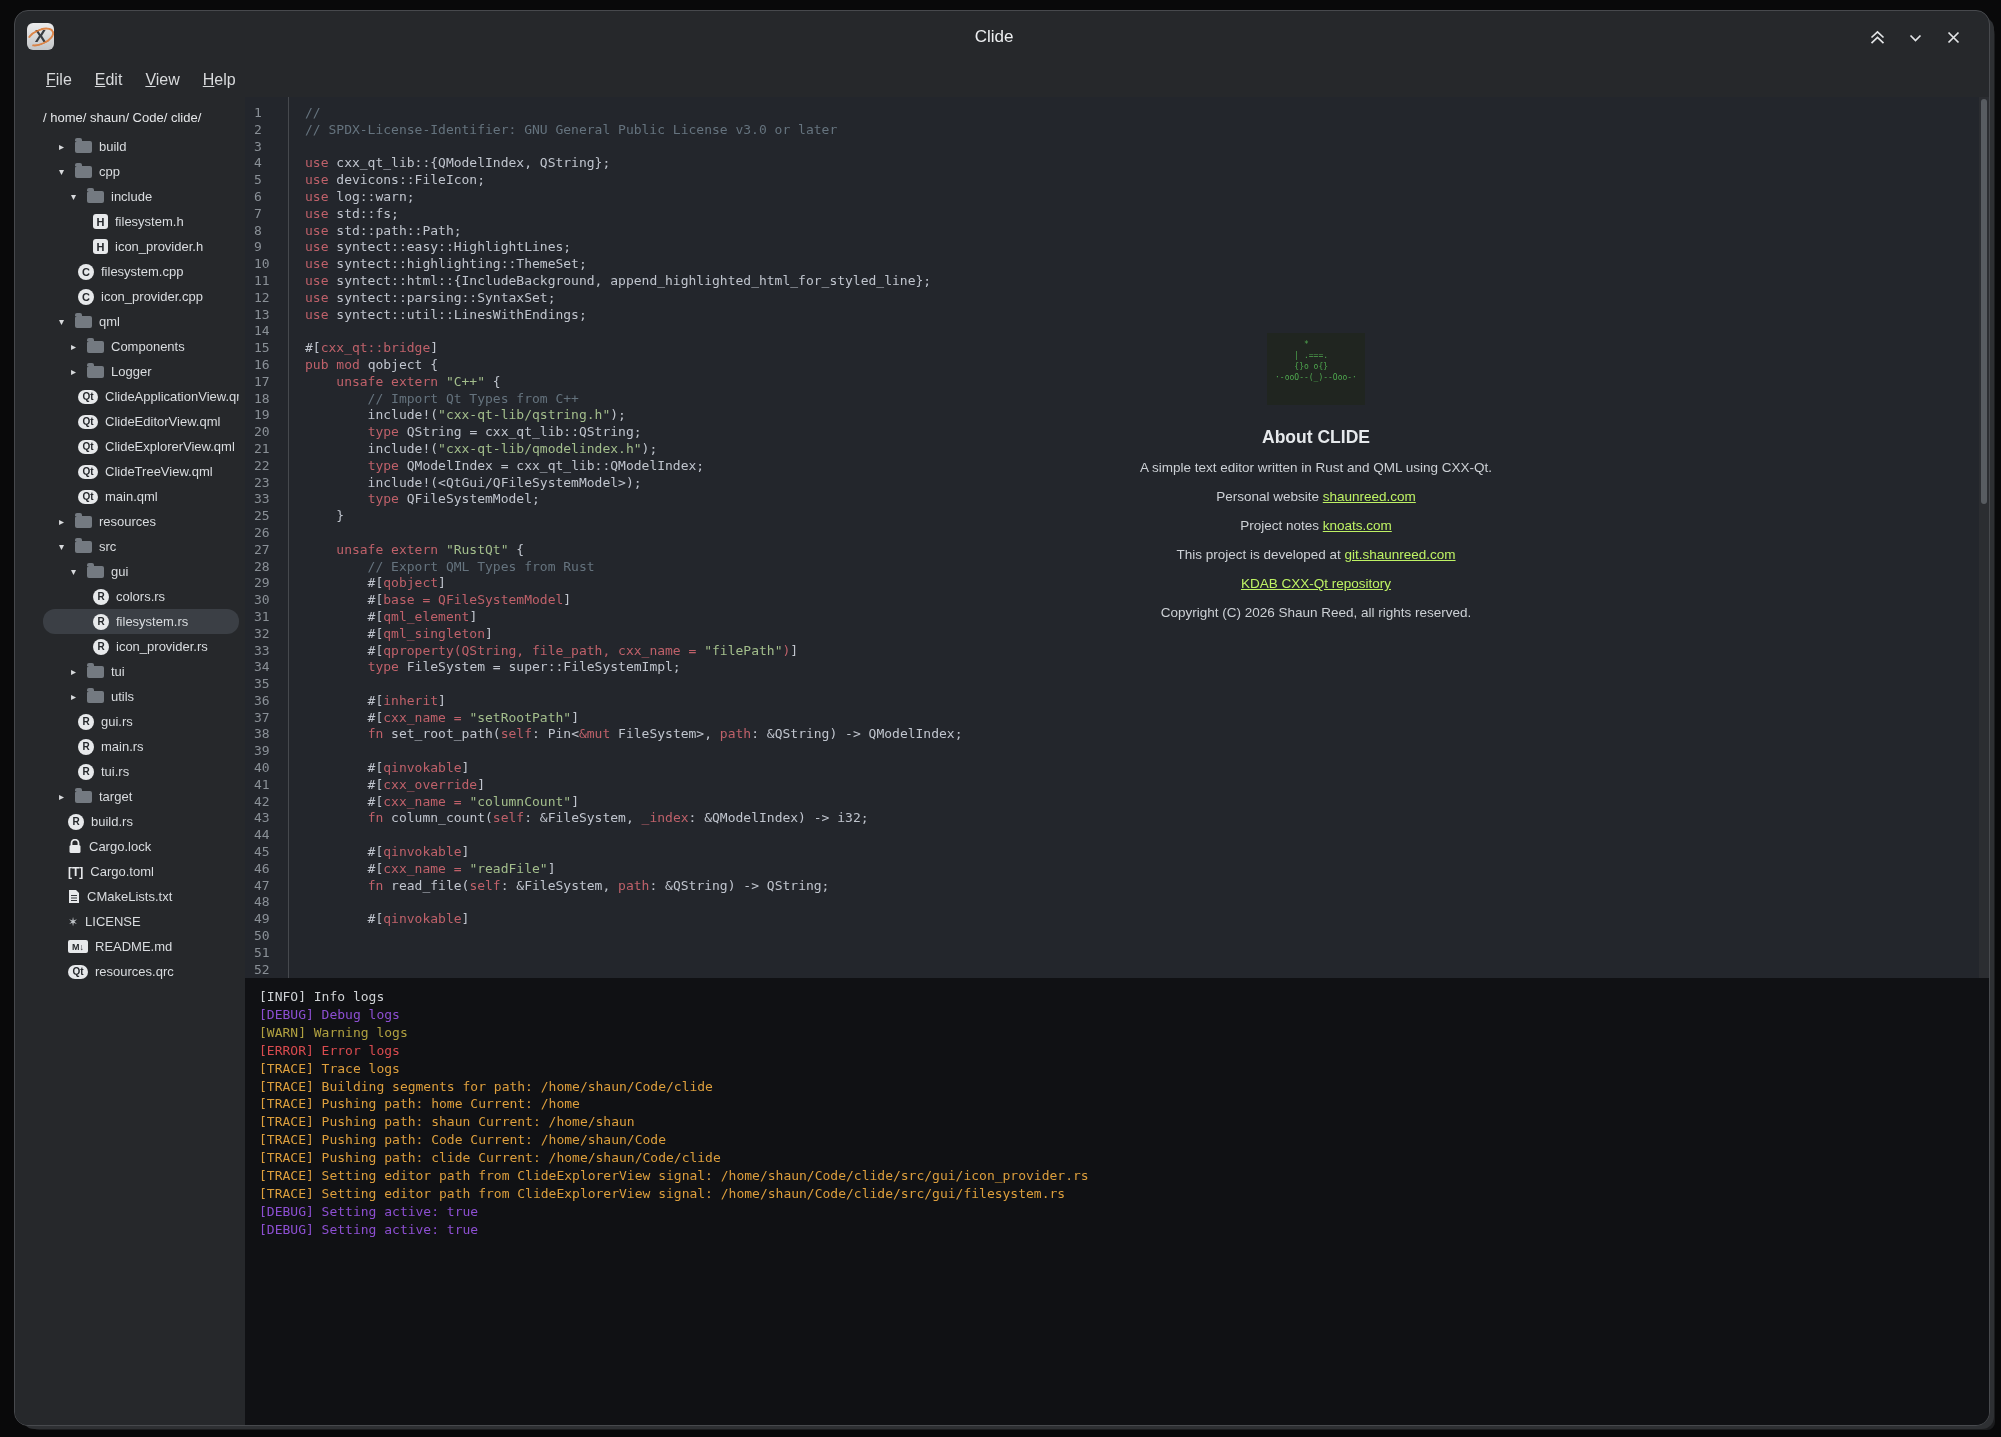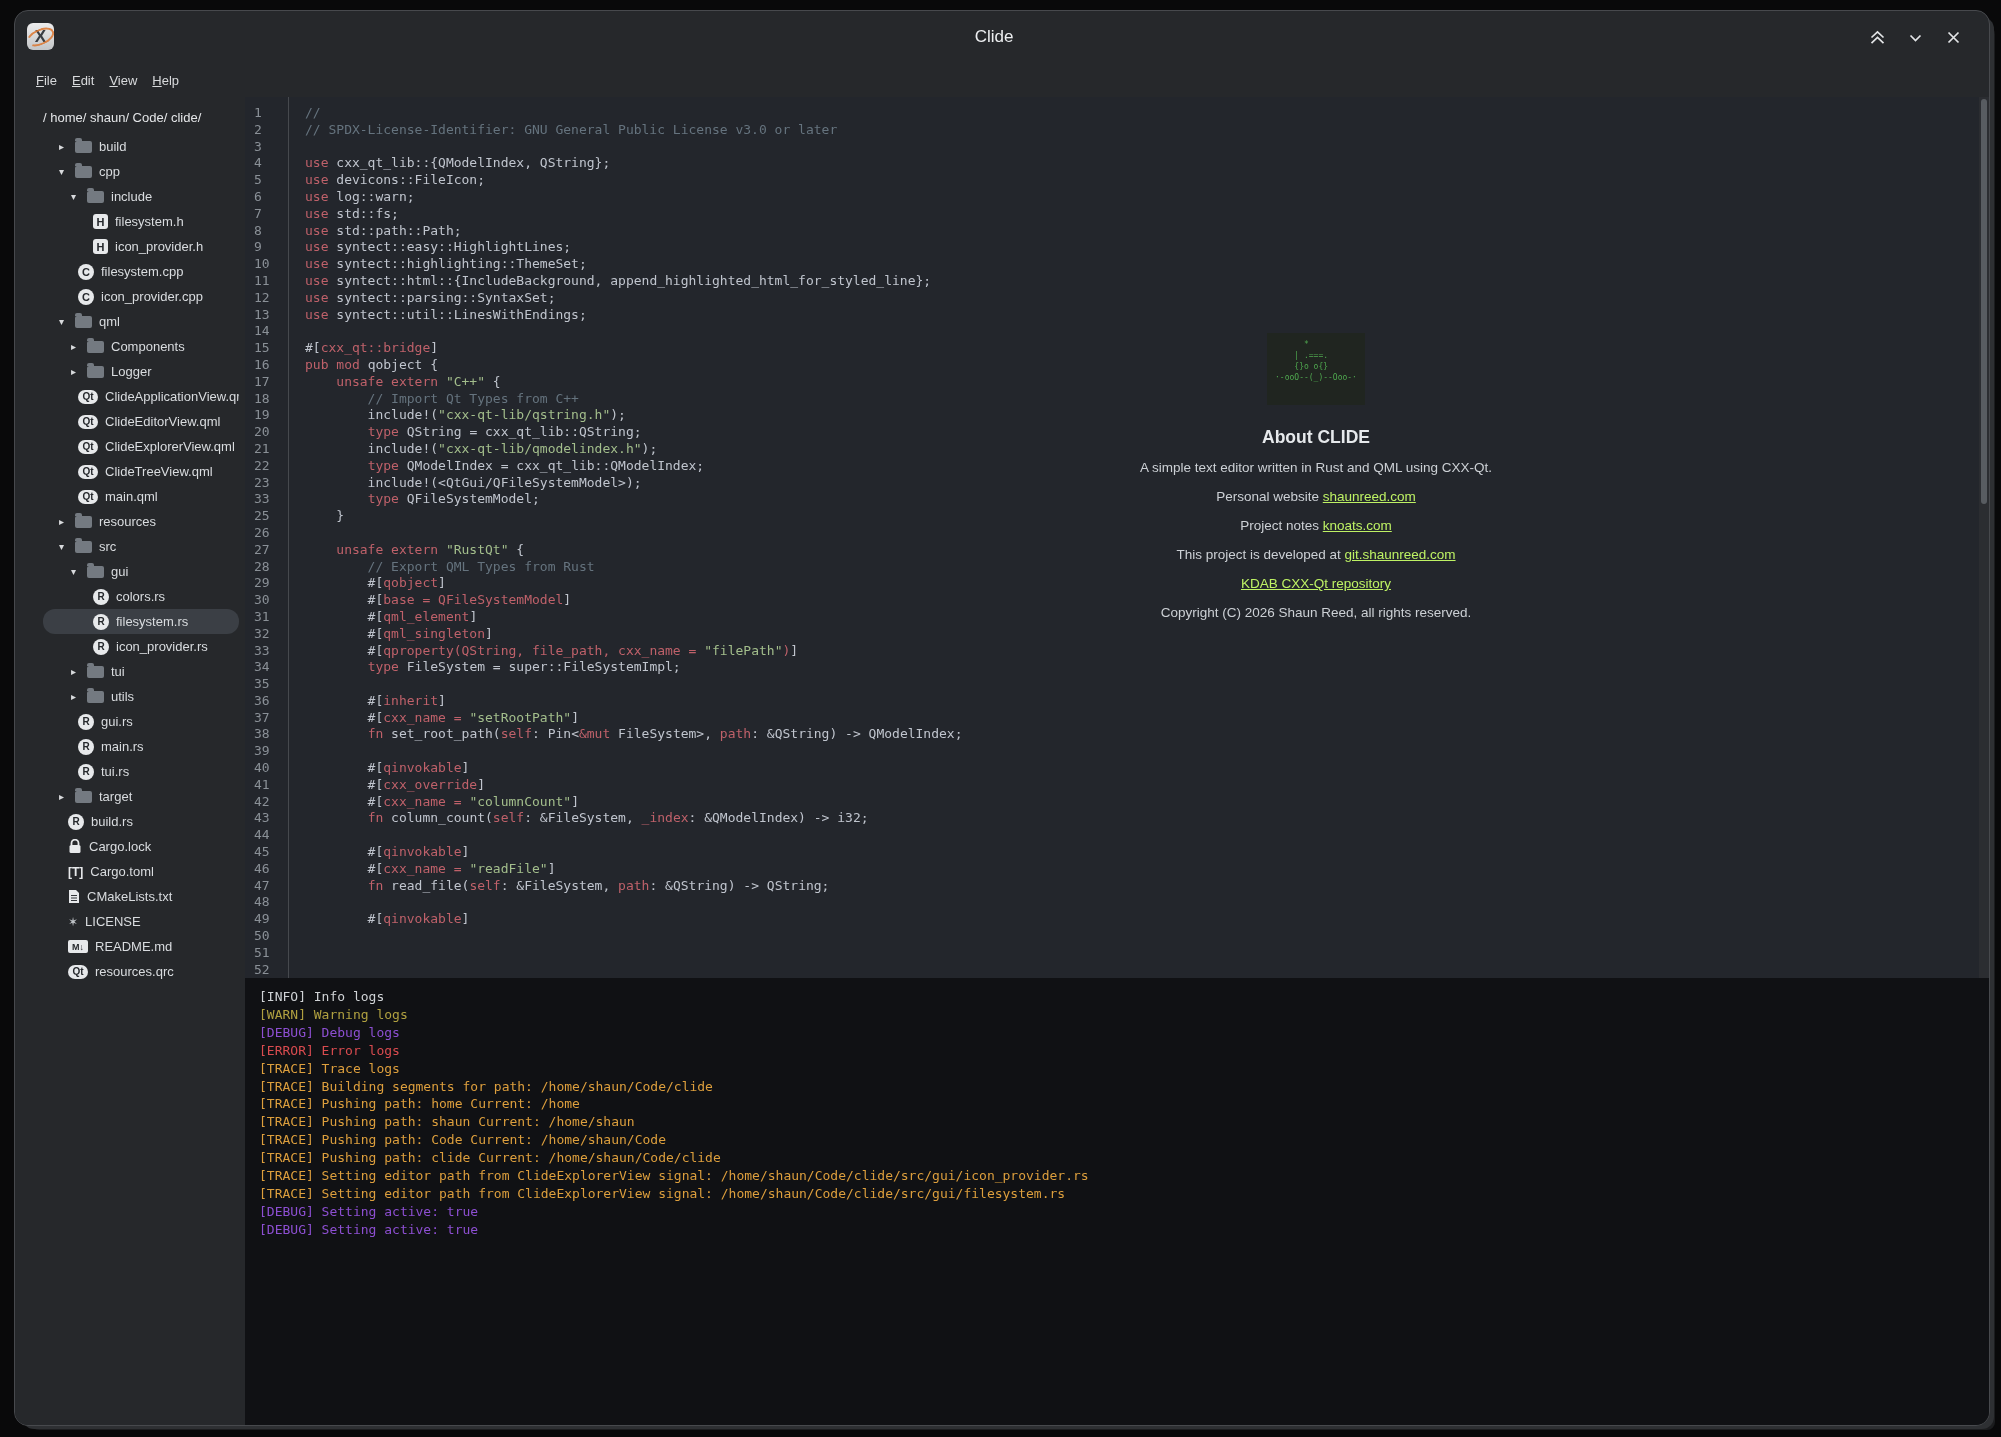--- a/index.html
+++ b/index.html
@@ -13,21 +13,21 @@
   .appicon{position:absolute;left:12px;top:12px;width:27px;height:27px;border-radius:6px;
            background:linear-gradient(#ededed,#c3c5c7);display:flex;align-items:center;justify-content:center;}
   .appicon .x{font-weight:bold;font-size:17px;color:#3a3e43;}
   .appicon::after{content:"";position:absolute;width:25px;height:12px;border:2px solid rgba(220,118,46,.85);
                   border-left-color:transparent;border-radius:50%;transform:rotate(-24deg);}
   .wtitle{position:absolute;left:0;right:16px;top:0;height:52px;line-height:52px;text-align:center;
           font-size:17px;color:#eceef0;}
   .controls{position:absolute;right:26px;top:17px;display:flex;gap:19px;}
   .controls svg{display:block;cursor:pointer;}
   #menubar{position:absolute;left:0;top:52px;right:0;height:34px;display:flex;align-items:center;
-           gap:15px;padding-left:21px;font-size:13px;color:#d8dadc;}
+           gap:23px;padding-left:31px;font-size:16px;color:#d8dadc;}
   .menu-item{cursor:default;}
   
   #content{position:absolute;left:0;top:86px;right:0;bottom:0;display:flex;}
   
   #sidebar{width:230px;flex:none;background:#26282b;padding-top:8px;overflow:hidden;}
   .rootpath{height:25px;line-height:25px;margin-left:28px;margin-bottom:4px;font-size:13px;color:#e4e6e8;
             white-space:nowrap;}
   .trow{height:25px;margin:0 6px 0 28px;border-radius:12px;display:flex;align-items:center;
         font-size:13px;color:#d9dcdf;white-space:nowrap;overflow:hidden;cursor:default;}
   .trow.sel{background:#3b3f45;}
@@ -396,22 +396,22 @@
             <div class="about-p">Copyright (C) 2026 Shaun Reed, all rights reserved.</div>
           </div>
 
           <div id="vscroll">
             <div id="vthumb"></div>
           </div>
         </div>
 
         <div id="log">
             <div class="log-line info">[INFO] Info logs</div>
+            <div class="log-line debug">[DEBUG] Debug logs</div>
             <div class="log-line warn">[WARN] Warning logs</div>
-            <div class="log-line debug">[DEBUG] Debug logs</div>
             <div class="log-line error">[ERROR] Error logs</div>
             <div class="log-line trace">[TRACE] Trace logs</div>
             <div class="log-line trace">[TRACE] Building segments for path: /home/shaun/Code/clide</div>
             <div class="log-line trace">[TRACE] Pushing path: home Current: /home</div>
             <div class="log-line trace">[TRACE] Pushing path: shaun Current: /home/shaun</div>
             <div class="log-line trace">[TRACE] Pushing path: Code Current: /home/shaun/Code</div>
             <div class="log-line trace">[TRACE] Pushing path: clide Current: /home/shaun/Code/clide</div>
             <div class="log-line trace">[TRACE] Setting editor path from ClideExplorerView signal: /home/shaun/Code/clide/src/gui/icon_provider.rs</div>
             <div class="log-line trace">[TRACE] Setting editor path from ClideExplorerView signal: /home/shaun/Code/clide/src/gui/filesystem.rs</div>
             <div class="log-line debug">[DEBUG] Setting active: true</div>

